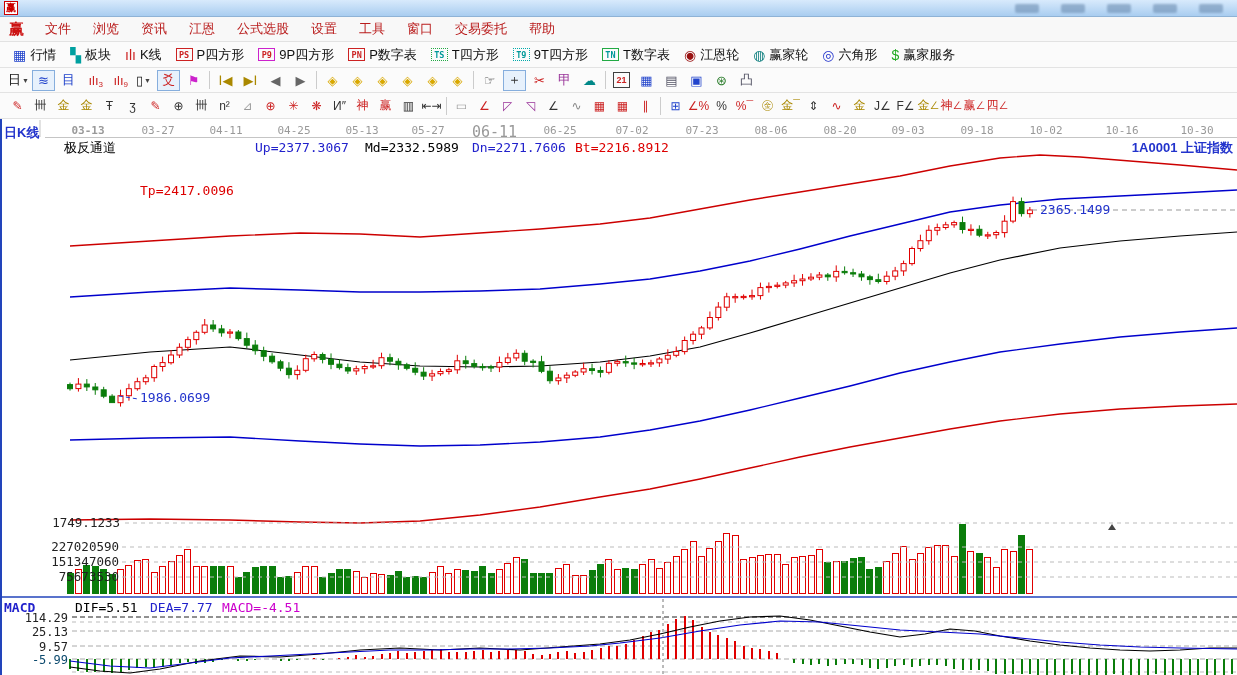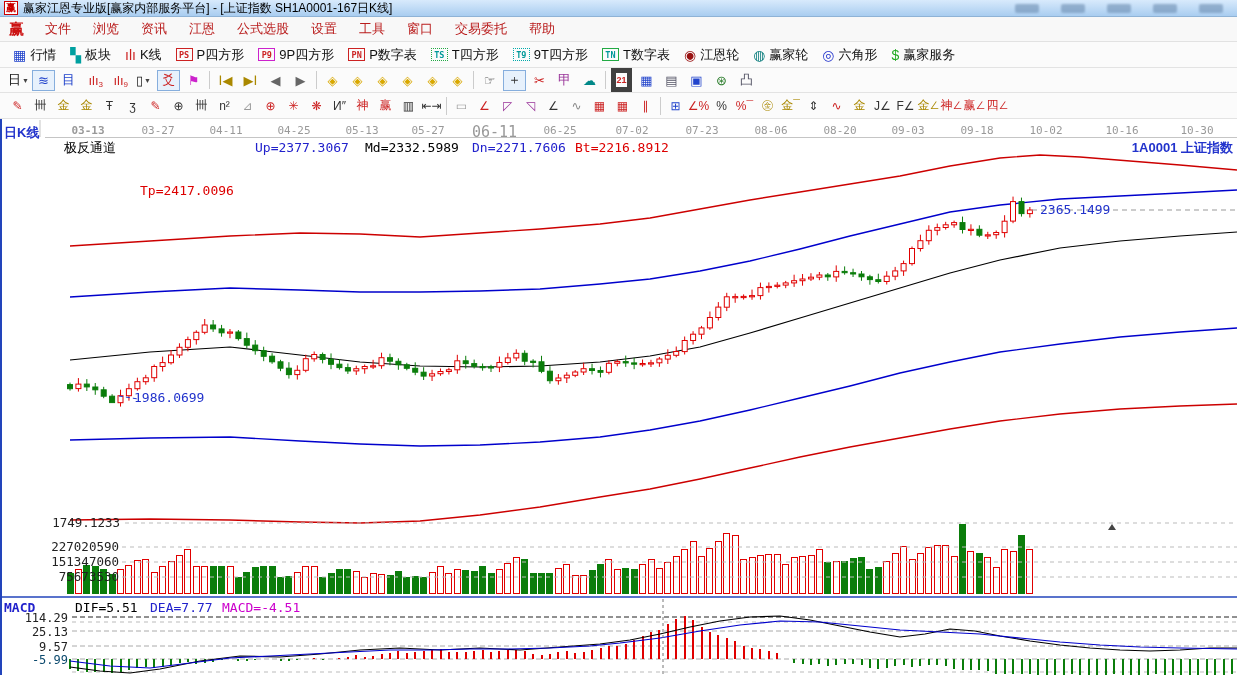--- a/index.html
+++ b/index.html
@@ -23,38 +23,37 @@
   .t1item{display:flex;align-items:center;gap:4px;padding:0 7px;height:22px;color:#111}
   .t1glyph{font-size:14px;line-height:14px}
   .t1box{width:17px;height:13px;font-size:8.5px;font-weight:bold;display:flex;align-items:center;
          justify-content:center;font-family:"DejaVu Sans Mono",monospace;box-sizing:border-box}
   .tb2{height:25px;padding-left:6px}
   .t2item{width:23px;height:21px;display:flex;align-items:center;justify-content:center;font-size:13px;
           margin:0 1px;border:1px solid transparent;box-sizing:border-box;position:relative}
   .sel{background:#e7f1fc;border:1px solid #86aedd}
   .t2dd{font-size:7px;color:#444;margin-left:1px}
   .t2sub{font-size:8px;position:absolute;right:1px;bottom:1px}
-  .boxed{border:5px solid #404040;font-size:9px;font-weight:bold;width:15px;height:14px;
+  .boxed{border:1px solid #404040;font-size:9px;font-weight:bold;width:15px;height:14px;
          display:flex;align-items:center;justify-content:center}
   .tsep{width:1px;height:18px;background:#ccc;margin:0 3px;flex:none}
   .tb3{height:26px;padding-left:6px}
   .t3item{width:23px;height:20px;display:flex;align-items:center;justify-content:center;font-size:12px;
           margin:0;box-sizing:border-box}
   
   .overlay{position:absolute;left:0;top:0;width:1237px;height:675px;z-index:5}
   .overlay svg{position:absolute;left:0;top:0}
   .lbl{position:absolute;white-space:nowrap;line-height:1;z-index:6}
   .mono{font-family:"DejaVu Sans Mono",monospace}
 </style>
 </head>
 <body>
 
 <div class="titlebar">
   <span class="tlogo">赢</span>
-  <span class="ttext">赢家江恩专业版[赢家内部服务平台] - [上证指数  SH1A0001-167日K线]</span>
   <span class="winbtns" id="winbtns">
       <div class="winbtn"></div>
       <div class="winbtn"></div>
       <div class="winbtn"></div>
       <div class="winbtn"></div>
       <div class="winbtn"></div>
     </span>
 </div>
 
 <div class="menubar" id="menubar">
@@ -880,21 +879,21 @@
     <div class="lbl mono" style="left: 1024px; top: 125px; width: 44px; text-align: center; font-size: 11px; color: rgb(153, 153, 153);">10-02</div>
     <div class="lbl mono" style="left: 1100px; top: 125px; width: 44px; text-align: center; font-size: 11px; color: rgb(153, 153, 153);">10-16</div>
     <div class="lbl mono" style="left: 1175px; top: 125px; width: 44px; text-align: center; font-size: 11px; color: rgb(153, 153, 153);">10-30</div>
     <div class="lbl mono" style="left: 64px; top: 141px; font-size: 13px; color: rgb(0, 0, 0);">极反通道</div>
     <div class="lbl mono" style="left: 140px; top: 141px; font-size: 13px; color: rgb(221, 0, 0); margin-top: 43px;">Tp=2417.0096</div>
     <div class="lbl mono" style="left: 255px; top: 141px; font-size: 13px; color: rgb(34, 34, 204);">Up=2377.3067</div>
     <div class="lbl mono" style="left: 365px; top: 141px; font-size: 13px; color: rgb(0, 0, 0);">Md=2332.5989</div>
     <div class="lbl mono" style="left: 472px; top: 141px; font-size: 13px; color: rgb(34, 34, 204);">Dn=2271.7606</div>
     <div class="lbl mono" style="left: 575px; top: 141px; font-size: 13px; color: rgb(221, 0, 0);">Bt=2216.8912</div>
     <div class="lbl" style="left: 1033px; top: 141px; width: 200px; text-align: right; font-size: 13px; color: rgb(34, 51, 204); font-weight: bold;">1A0001  上证指数</div>
-    <div class="lbl mono" style="left: 134px; top: 391px; font-size: 13px; color: rgb(34, 51, 204);">1986.0699</div>
+    <div class="lbl mono" style="left: 140px; top: 391px; font-size: 13px; color: rgb(34, 51, 204);">1986.0699</div>
     <div class="lbl mono" style="left: 1040px; top: 203px; font-size: 13px; color: rgb(34, 51, 204);">2365.1499</div>
     <div class="lbl mono" style="left: 40px; top: 517px; width: 80px; text-align: right; font-size: 12.5px; color: rgb(34, 34, 34);">1749.1233</div>
     <div class="lbl mono" style="left: 37px; top: 541px; width: 82px; text-align: right; font-size: 12.5px; color: rgb(34, 34, 34);">227020590</div>
     <div class="lbl mono" style="left: 37px; top: 556px; width: 82px; text-align: right; font-size: 12.5px; color: rgb(34, 34, 34);">151347060</div>
     <div class="lbl mono" style="left: 37px; top: 571px; width: 82px; text-align: right; font-size: 12.5px; color: rgb(34, 34, 34);">75673530</div>
     <div class="lbl mono" style="left: 4px; top: 601px; font-size: 13px; color: rgb(34, 34, 204); font-weight: bold;">MACD</div>
     <div class="lbl mono" style="left: 75px; top: 601px; font-size: 13px; color: rgb(0, 0, 0);">DIF=5.51</div>
     <div class="lbl mono" style="left: 150px; top: 601px; font-size: 13px; color: rgb(34, 34, 204);">DEA=7.77</div>
     <div class="lbl mono" style="left: 222px; top: 601px; font-size: 13px; color: rgb(204, 0, 204);">MACD=-4.51</div>
     <div class="lbl mono" style="left: 16px; top: 612px; width: 52px; text-align: right; font-size: 12px; color: rgb(34, 34, 34);">114.29</div>

